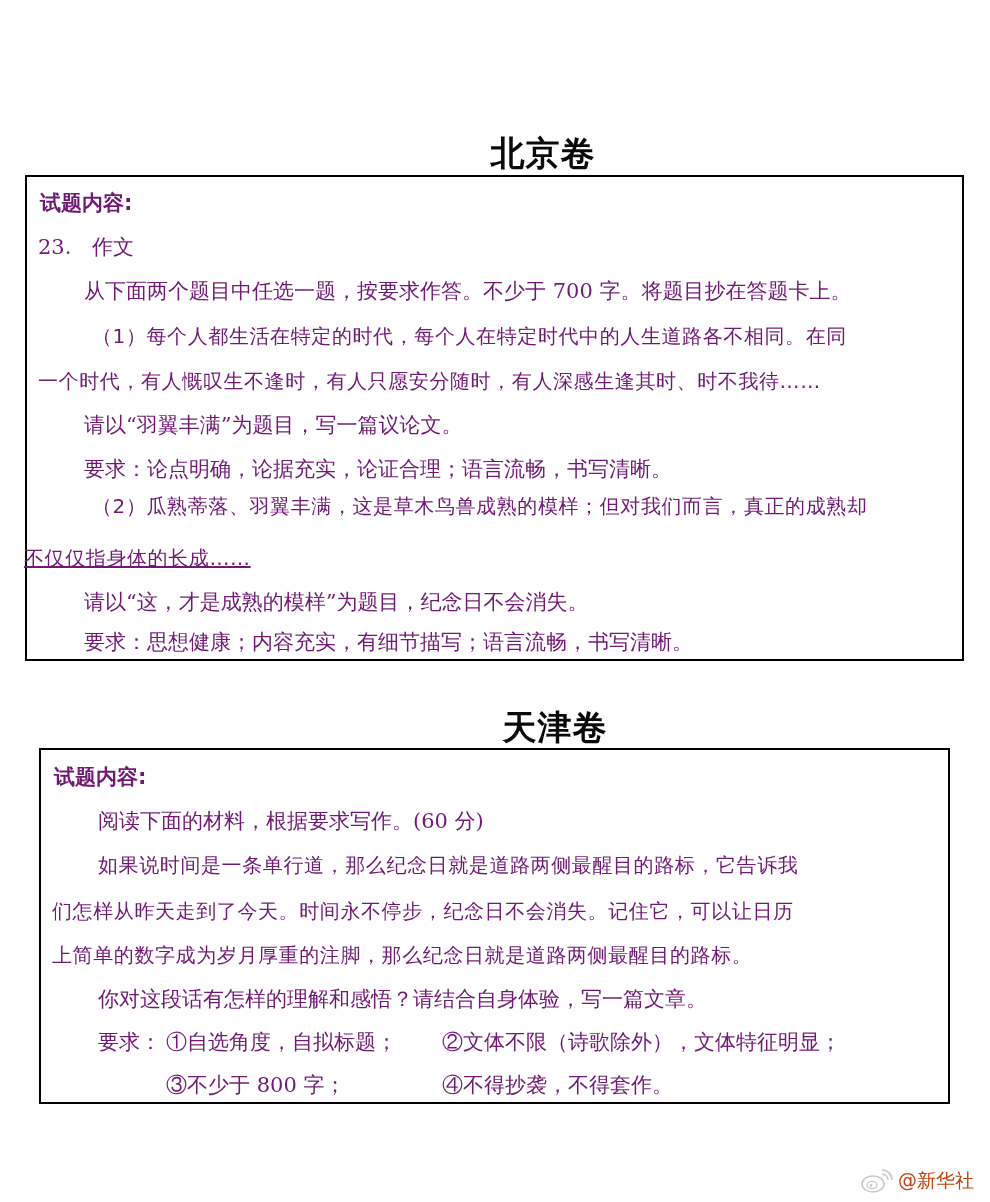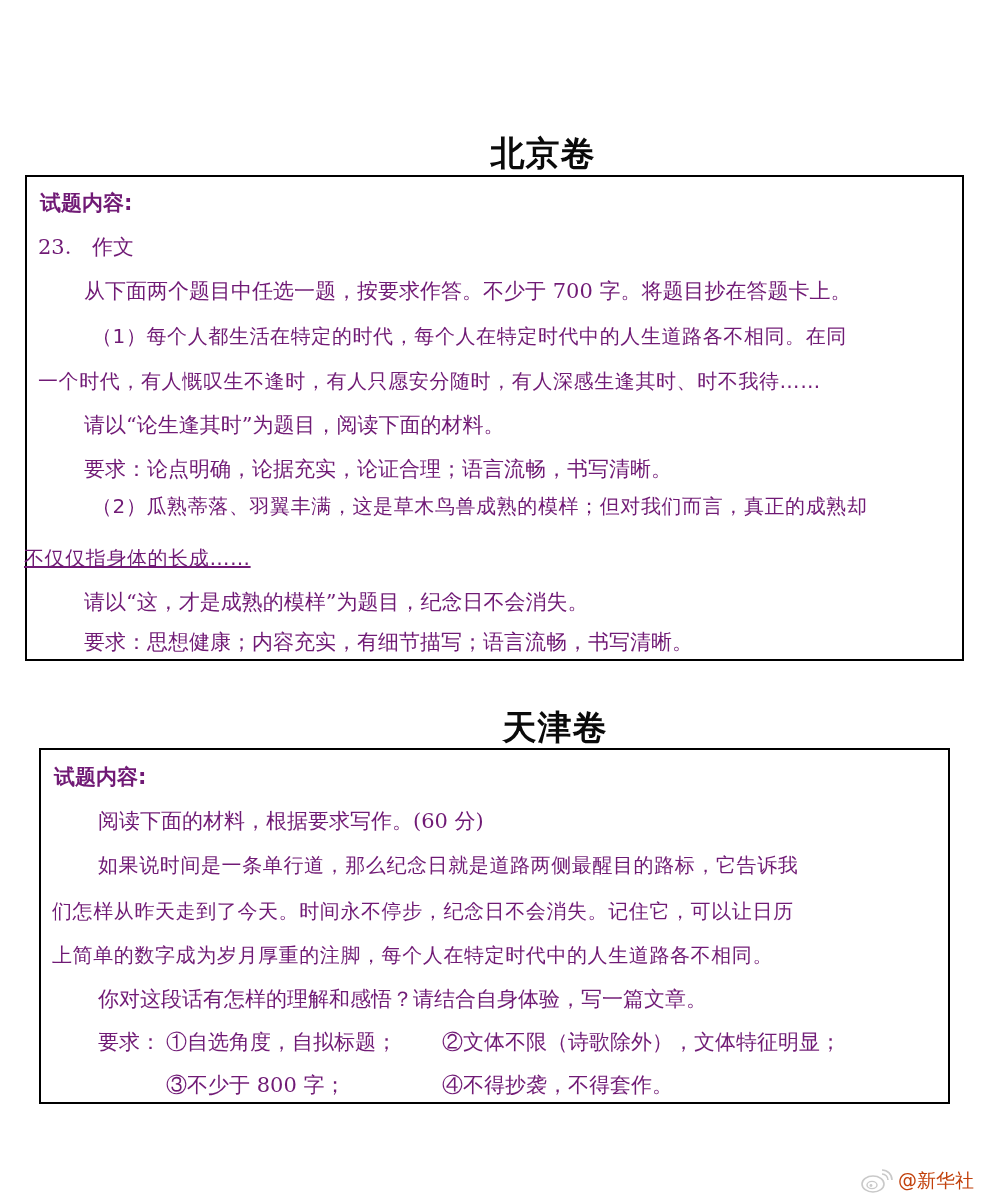--- a/index.html
+++ b/index.html
@@ -75,39 +75,39 @@
 
 <div class="line" style="left:38px; top:233px;">
   <span>23.</span>
   <span style="margin-left:14px;">作文</span>
 </div>
 
 <div class="line" style="left:84px; top:277px;">从下面两个题目中任选一题，按要求作答。不少于 700 字。将题目抄在答题卡上。</div>
 
 <div class="line kai" style="left:92px; top:322px;">（1）每个人都生活在特定的时代，每个人在特定时代中的人生道路各不相同。在同</div>
 <div class="line kai" style="left:38px; top:367px;">一个时代，有人慨叹生不逢时，有人只愿安分随时，有人深感生逢其时、时不我待……</div>
-<div class="line" style="left:84px; top:411px;">请以“论生逢其时”为题目，阅读下面的材料。</div>
+<div class="line" style="left:84px; top:411px;">请以“羽翼丰满”为题目，写一篇议论文。</div>
 <div class="line" style="left:84px; top:455px;">要求：论点明确，论据充实，论证合理；语言流畅，书写清晰。</div>
 
 <div class="line kai" style="left:92px; top:492px;">（2）瓜熟蒂落、羽翼丰满，这是草木鸟兽成熟的模样；但对我们而言，真正的成熟却</div>
 <div class="line kai" style="left:24px; top:544px;text-decoration:underline;">不仅仅指身体的长成……</div>
 <div class="line" style="left:84px; top:588px;">请以“这，才是成熟的模样”为题目，纪念日不会消失。</div>
 <div class="line" style="left:84px; top:628px;">要求：思想健康；内容充实，有细节描写；语言流畅，书写清晰。</div>
 
 <div class="section-title" style="top:710px;margin-left:12px;">天津卷</div>
 
 <div class="box" style="left:39px; top:748px; width:911px; height:356px;"></div>
 
 <div class="line label" style="left:54px; top:763px;">试题内容:</div>
 
 <div class="line" style="left:98px; top:807px;">阅读下面的材料，根据要求写作。(60 分)</div>
 
 <div class="line kai" style="left:98px; top:851px;">如果说时间是一条单行道，那么纪念日就是道路两侧最醒目的路标，它告诉我</div>
 <div class="line kai" style="left:52px; top:897px;">们怎样从昨天走到了今天。时间永不停步，纪念日不会消失。记住它，可以让日历</div>
-<div class="line kai" style="left:52px; top:941px;">上简单的数字成为岁月厚重的注脚，每个人在特定时代中的人生道路各不相同。</div>
+<div class="line kai" style="left:52px; top:941px;">上简单的数字成为岁月厚重的注脚，那么纪念日就是道路两侧最醒目的路标。</div>
 
 <div class="line" style="left:98px; top:985px;">你对这段话有怎样的理解和感悟？请结合自身体验，写一篇文章。</div>
 
 <div class="line" style="left:98px; top:1028px;">要求：</div>
 <div class="line" style="left:166px; top:1028px;">①自选角度，自拟标题；</div>
 <div class="line" style="left:442px; top:1028px;">②文体不限（诗歌除外），文体特征明显；</div>
 <div class="line" style="left:166px; top:1071px;">③不少于 800 字；</div>
 <div class="line" style="left:442px; top:1071px;">④不得抄袭，不得套作。</div>
 
 <div class="watermark">

